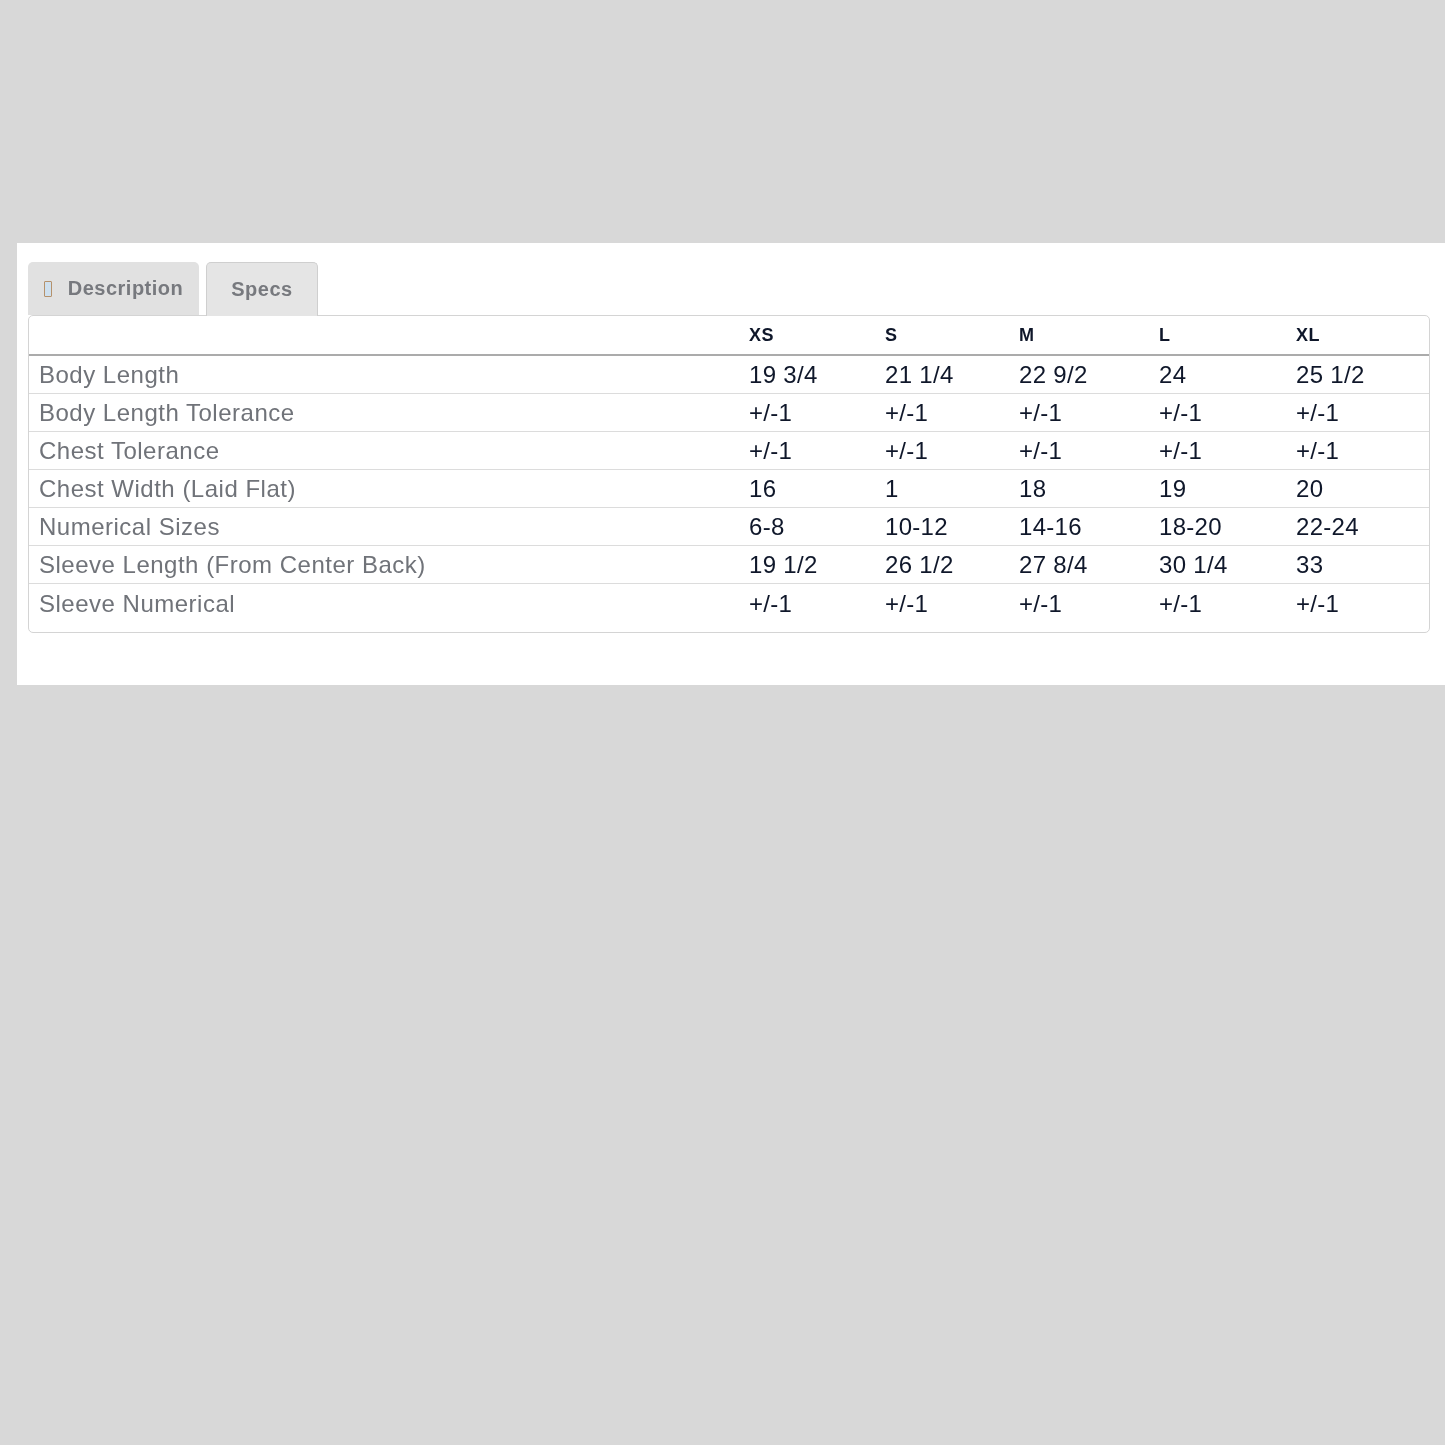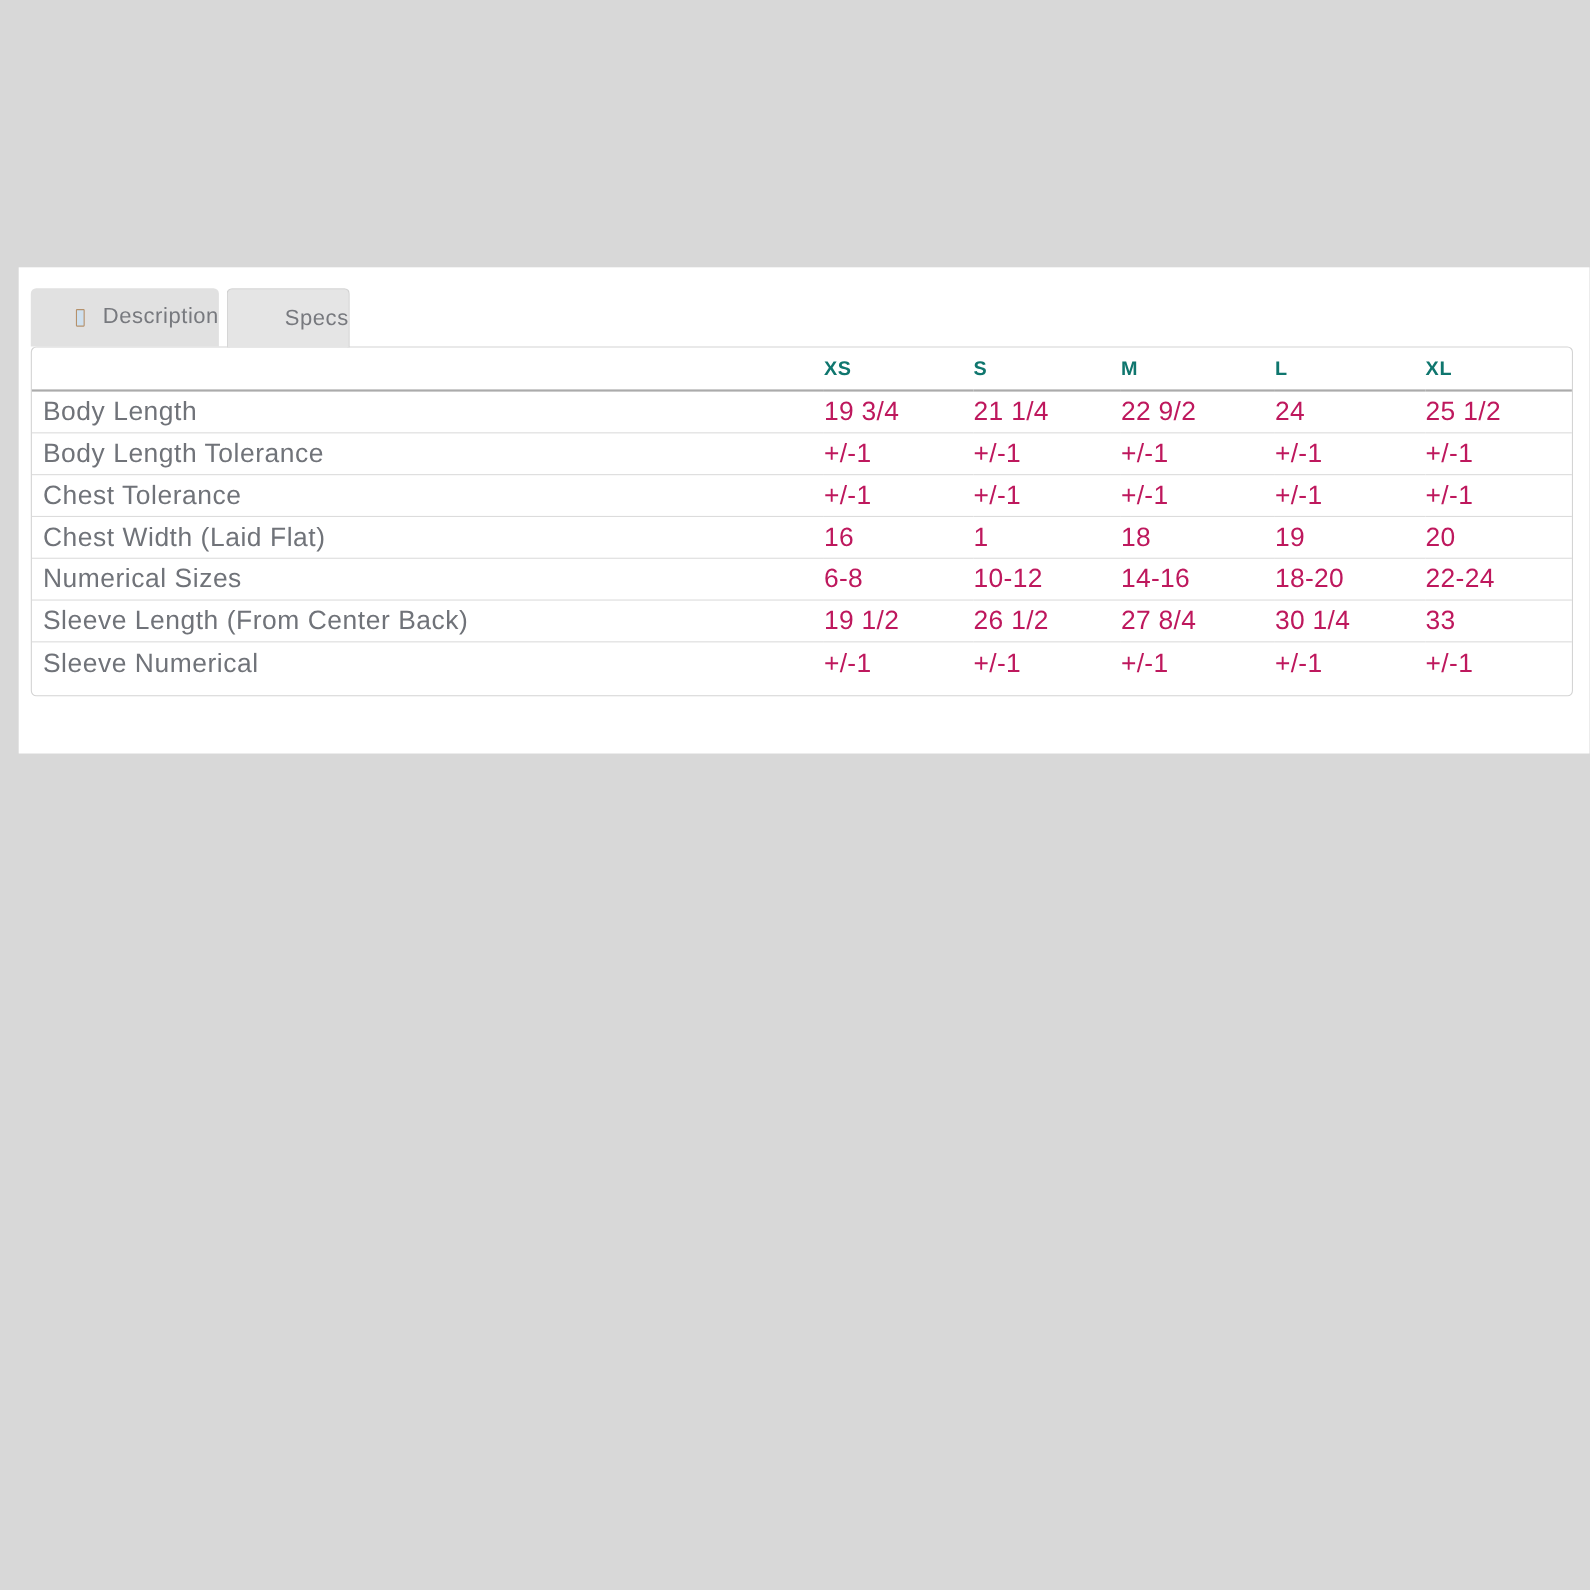--- a/index.html
+++ b/index.html
@@ -19,27 +19,28 @@
     display: flex;
     align-items: flex-end;
     margin: 19px 0 0 11px;
     height: 53px;
     position: relative;
     z-index: 2;
   }
   .tab {
     display: flex;
     align-items: center;
-    justify-content: flex-end;
+    justify-content: center;
     height: 53px;
     border-radius: 5px 5px 0 0;
     font-size: 20px;
     letter-spacing: 0.5px;
     color: #77797e;
     cursor: pointer;
+    font-weight: bold;
   }
   .tab--description {
     width: 171px;
     background: #e1e1e1;
     gap: 16px;
   }
   .tab--specs {
     width: 112px;
     background: #e5e5e5;
     border: 1px solid #cfcfcf;
@@ -72,37 +73,37 @@
   col.c-m  { width: 140px; }
   col.c-l  { width: 137px; }
   col.c-xl { width: 133px; }
   .spec-table th {
     height: 40px;
     text-align: left;
     vertical-align: middle;
     font-size: 18px;
     font-weight: bold;
     letter-spacing: 0.6px;
-    color: #0f766e;
+    color: #0f172a;
     border-bottom: 2px solid #ababab;
   }
   .spec-table td {
     height: 38px;
     vertical-align: middle;
     font-size: 24px;
     letter-spacing: 0.3px;
     border-bottom: 1px solid #dcdcdc;
   }
   .spec-table td.label-cell {
     padding-left: 10px;
     color: #707379;
     letter-spacing: 0.5px;
   }
   .spec-table th.label-col { padding-left: 10px; }
-  .spec-table td.value-cell { color: #be185d; }
+  .spec-table td.value-cell { color: #0f172a; }
   .spec-table tr:last-child td {
     border-bottom: none;
     height: 48px;
     padding-bottom: 8px;
   }
 </style>
 </head>
 <body>
 
 <div class="panel">

